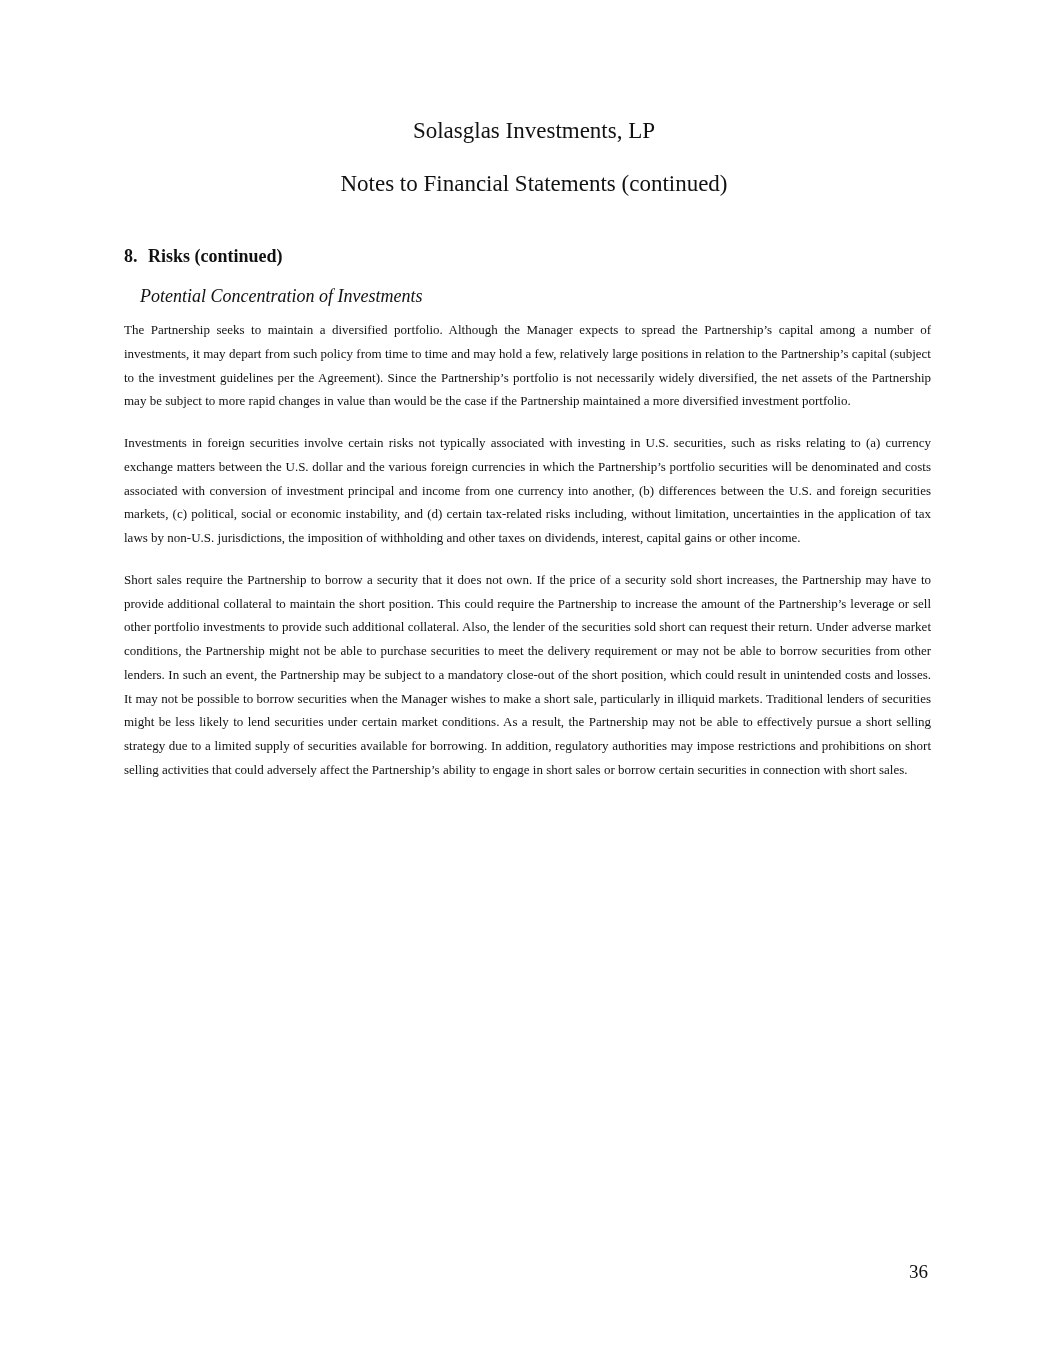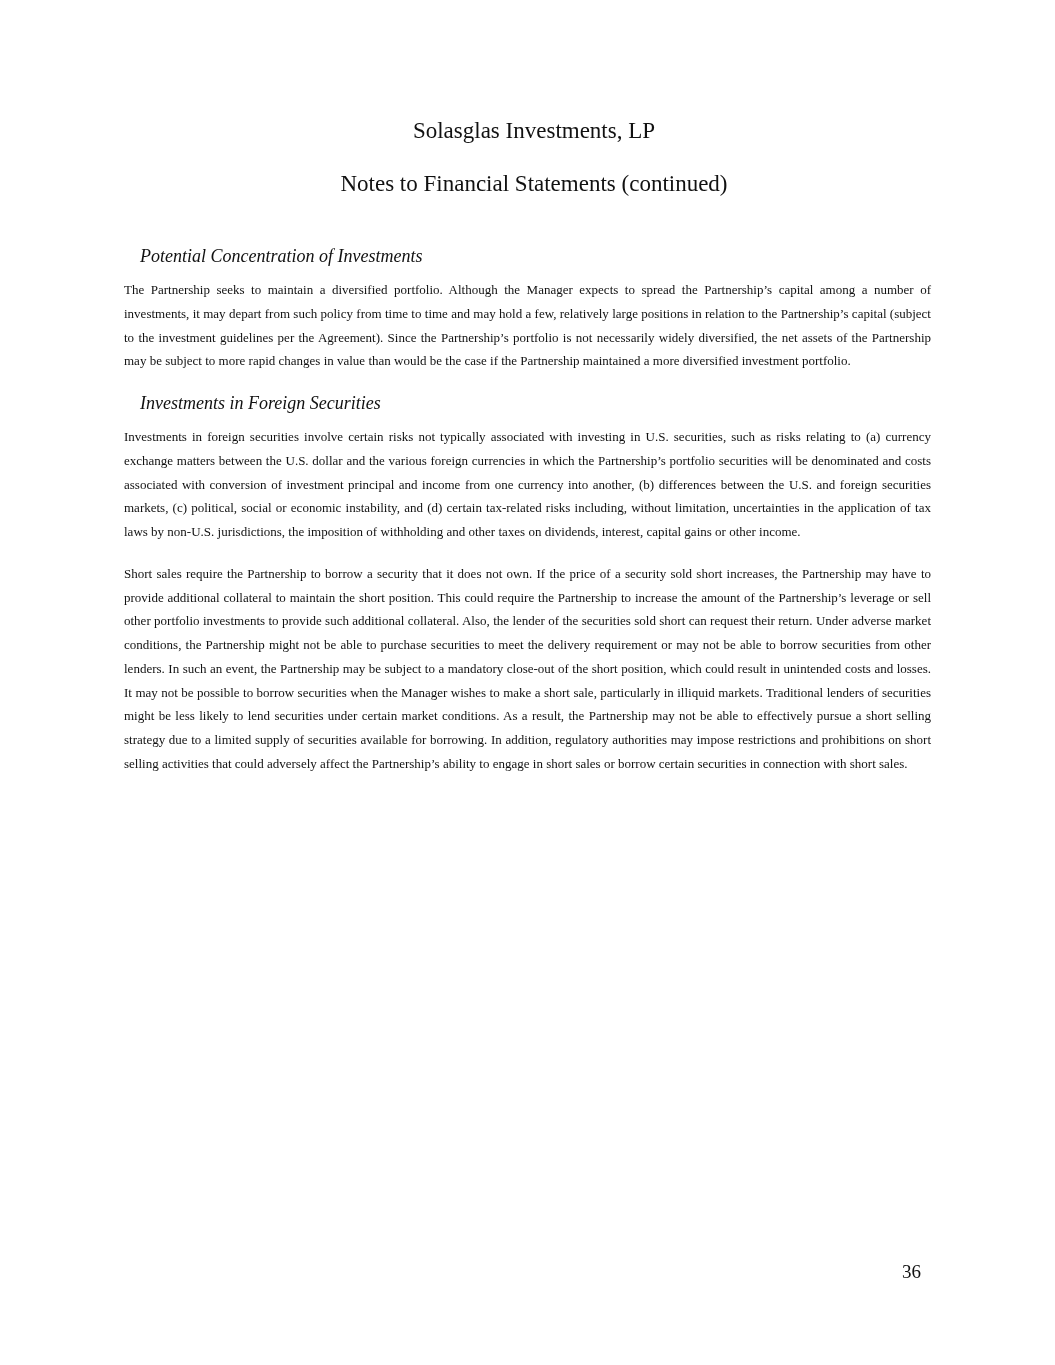--- a/index.html
+++ b/index.html
@@ -48,41 +48,44 @@
       margin: 0 0 10px 16px;
     }
     .para {
       font-size: 13px;
       line-height: 23.75px;
       text-align: justify;
       margin: 9px 0 18px 0;
     }
     .page-number {
       position: absolute;
-      right: 134px;
+      right: 127px;
       top: 1260px;
       font-size: 19px;
       line-height: 24px;
     }
   </style>
 </head>
 <body>
 
 <h1 class="title" id="company-title">Solasglas Investments, LP</h1>
 <h2 class="title" id="doc-subtitle">Notes to Financial Statements (continued)</h2>
 
 <div class="content">
+  <div class="section-heading">
+    <span class="num">8.</span>
+    <span>Risks (continued)</span>
+  </div>
 
   <div>
     <div class="subheading">Potential Concentration of Investments</div>
     <p class="para">The Partnership seeks to maintain a diversified portfolio. Although the Manager expects to spread the Partnership’s capital among a number of investments, it may depart from such policy from time to time and may hold a few, relatively large positions in relation to the Partnership’s capital (subject to the investment guidelines per the Agreement). Since the Partnership’s portfolio is not necessarily widely diversified, the net assets of the Partnership may be subject to more rapid changes in value than would be the case if the Partnership maintained a more diversified investment portfolio.</p>
   </div>
 
   <div>
-    <div class="subheading">Investments in Foreign Securities</div>
     <p class="para">Investments in foreign securities involve certain risks not typically associated with investing in U.S. securities, such as risks relating to (a) currency exchange matters between the U.S. dollar and the various foreign currencies in which the Partnership’s portfolio securities will be denominated and costs associated with conversion of investment principal and income from one currency into another, (b) differences between the U.S. and foreign securities markets, (c) political, social or economic instability, and (d) certain tax-related risks including, without limitation, uncertainties in the application of tax laws by non-U.S. jurisdictions, the imposition of withholding and other taxes on dividends, interest, capital gains or other income.</p>
   </div>
 
   <div>
     <p class="para">Short sales require the Partnership to borrow a security that it does not own. If the price of a security sold short increases, the Partnership may have to provide additional collateral to maintain the short position. This could require the Partnership to increase the amount of the Partnership’s leverage or sell other portfolio investments to provide such additional collateral. Also, the lender of the securities sold short can request their return. Under adverse market conditions, the Partnership might not be able to purchase securities to meet the delivery requirement or may not be able to borrow securities from other lenders. In such an event, the Partnership may be subject to a mandatory close-out of the short position, which could result in unintended costs and losses. It may not be possible to borrow securities when the Manager wishes to make a short sale, particularly in illiquid markets. Traditional lenders of securities might be less likely to lend securities under certain market conditions. As a result, the Partnership may not be able to effectively pursue a short selling strategy due to a limited supply of securities available for borrowing. In addition, regulatory authorities may impose restrictions and prohibitions on short selling activities that could adversely affect the Partnership’s ability to engage in short sales or borrow certain securities in connection with short sales.</p>
   </div>
 </div>
 
 <div class="page-number">36</div>
 

